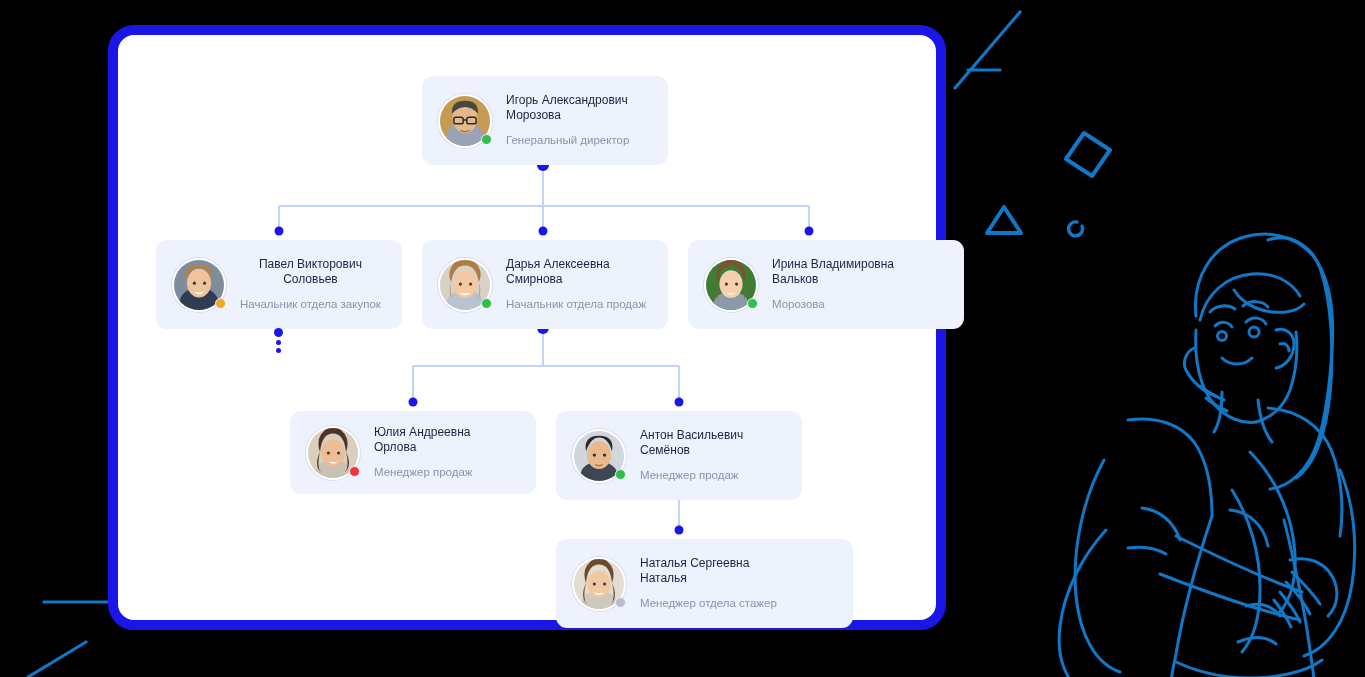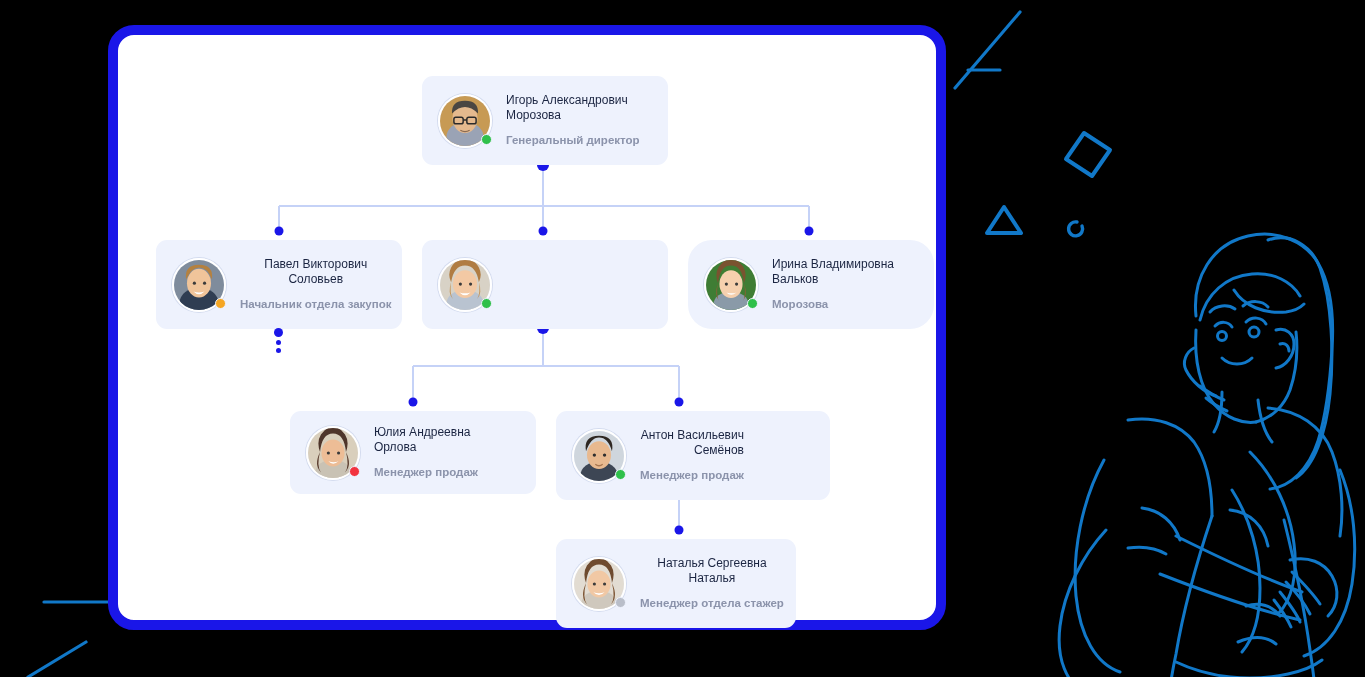--- a/index.html
+++ b/index.html
@@ -22,21 +22,21 @@
         padding:0 14px 0 16px;}
   .avatar-wrap{position:relative;flex:0 0 auto;width:54px;height:54px;}
   .avatar{width:54px;height:54px;border-radius:50%;overflow:hidden;
           border:2px solid #ffffff;box-sizing:border-box;
           box-shadow:0 0 0 1px rgba(190,200,225,.55);}
   .avatar svg{display:block;width:100%;height:100%;}
   .status{position:absolute;right:0px;bottom:3px;width:9px;height:9px;
           border-radius:50%;border:1.5px solid #eef2fd;box-sizing:content-box;}
   .info{margin-left:14px;line-height:1.32;}
   .nm{font-size:12px;color:#1b2542;white-space:nowrap;}
-  .rl{font-size:11.5px;color:#8b93ab;white-space:nowrap;margin-top:9px;font-weight:bold;}
+  .rl{font-size:11.5px;color:#8b93ab;white-space:nowrap;margin-top:9px;}
 
   
   .collapsed{position:absolute;display:flex;flex-direction:column;
              align-items:center;gap:3px;}
   .collapsed i{display:block;background:#1a16e8;border-radius:50%;}
   .collapsed i:nth-child(1){width:9px;height:9px;}
   .collapsed i:nth-child(2){width:5px;height:5px;}
   .collapsed i:nth-child(3){width:5px;height:5px;}
 </style>
 </head>
@@ -222,23 +222,28 @@
               <path d="M12 24 q3 -18 15 -18 q12 0 15 18 q4 -8 0 -16 q-5 -9 -15 -9 q-10 0 -15 9 q-4 8 0 16Z" fill="#b07c42"></path>
               <path d="M12 24 q-2 12 2 18 q-6 -6 -2 -18Z" fill="#c38f4f"></path>
               <path d="M42 24 q2 12 -2 18 q6 -6 2 -18Z" fill="#c38f4f"></path>
               <circle cx="22" cy="26" r="1.7" fill="#3b3b3b"></circle>
               <circle cx="33" cy="26" r="1.7" fill="#3b3b3b"></circle>
               <path d="M21 35 q6 6 12 0 q-6 2 -12 0Z" fill="#ffffff"></path>
             </svg>
           </div>
           <span class="status" style="background:#2fc04a;"></span>
         </div>
-      </div>
-
-      <div class="card" style="left:570px;top:205px;width:246px;height:89px;border-radius:24px;">
+        <div class="info">
+          <div class="nm">Дарья Алексеевна</div>
+          <div class="nm">Смирнова</div>
+          <div class="rl">Начальник отдела продаж</div>
+        </div>
+      </div>
+
+      <div class="card" style="left:570px;top:205px;width:276px;height:89px;">
         <div class="avatar-wrap">
           <div class="avatar">
             <svg viewBox="0 0 54 54">
                 <rect width="54" height="54" fill="#3f7d34"></rect>
               <ellipse cx="27" cy="48" rx="19" ry="14" fill="#8a9aa8"></ellipse>
               <ellipse cx="27" cy="26" rx="12.5" ry="15" fill="#f6d0ae"></ellipse>
               <path d="M13 25 q2 -19 14 -19 q12 0 14 19 q4 -10 -1 -18 q-5 -8 -13 -8 q-8 0 -13 8 q-5 8 -1 18Z" fill="#7a5330"></path>
               <path d="M13 25 q-3 14 2 20 q-7 -7 -2 -20Z" fill="#8a6038"></path>
               <path d="M41 25 q3 14 -2 20 q7 -7 2 -20Z" fill="#8a6038"></path>
               <circle cx="22" cy="26" r="1.7" fill="#3b3b3b"></circle>
@@ -272,21 +277,21 @@
           </div>
           <span class="status" style="background:#f2333f;"></span>
         </div>
         <div class="info">
           <div class="nm">Юлия Андреевна</div>
           <div class="nm">Орлова</div>
           <div class="rl">Менеджер продаж</div>
         </div>
       </div>
 
-      <div class="card" style="left:438px;top:376px;width:274px;height:89px;text-align:right;">
+      <div class="card" style="left:438px;top:376px;width:246px;height:89px;">
         <div class="avatar-wrap">
           <div class="avatar">
             <svg viewBox="0 0 54 54">
                 <rect width="54" height="54" fill="#cfd6dd"></rect>
               <ellipse cx="27" cy="48" rx="20" ry="15" fill="#3d4654"></ellipse>
               <ellipse cx="27" cy="26" rx="13" ry="15" fill="#e8b98f"></ellipse>
               <path d="M13 22 q5 -15 14 -15 q10 0 14 15 q3 -17 -14 -17 q-17 0 -14 17Z" fill="#2e2721"></path>
               <circle cx="22" cy="26" r="1.8" fill="#2f2f2f"></circle>
               <circle cx="33" cy="26" r="1.8" fill="#2f2f2f"></circle>
               <path d="M23 36 q4 3 8 0" stroke="#a8764f" stroke-width="1.4" fill="none"></path>
@@ -294,21 +299,21 @@
           </div>
           <span class="status" style="background:#2fc04a;"></span>
         </div>
         <div class="info">
           <div class="nm">Антон Васильевич</div>
           <div class="nm">Семёнов</div>
           <div class="rl">Менеджер продаж</div>
         </div>
       </div>
 
-      <div class="card" style="left:438px;top:504px;width:240px;height:89px;text-align:center;">
+      <div class="card" style="left:438px;top:504px;width:297px;height:89px;">
         <div class="avatar-wrap">
           <div class="avatar">
             <svg viewBox="0 0 54 54">
                 <rect width="54" height="54" fill="#e2dcd2"></rect>
               <ellipse cx="27" cy="48" rx="19" ry="14" fill="#cfc8bd"></ellipse>
               <ellipse cx="27" cy="27" rx="12.5" ry="14.5" fill="#f1c8a4"></ellipse>
               <path d="M13 26 q2 -20 14 -20 q12 0 14 20 q4 -11 -1 -19 q-5 -8 -13 -8 q-8 0 -13 8 q-5 8 -1 19Z" fill="#6e4a2e"></path>
               <path d="M13 26 q-4 16 1 23 q-8 -8 -1 -23Z" fill="#7d5534"></path>
               <path d="M41 26 q4 16 -1 23 q8 -8 1 -23Z" fill="#7d5534"></path>
               <circle cx="22" cy="27" r="1.7" fill="#3b3b3b"></circle>

